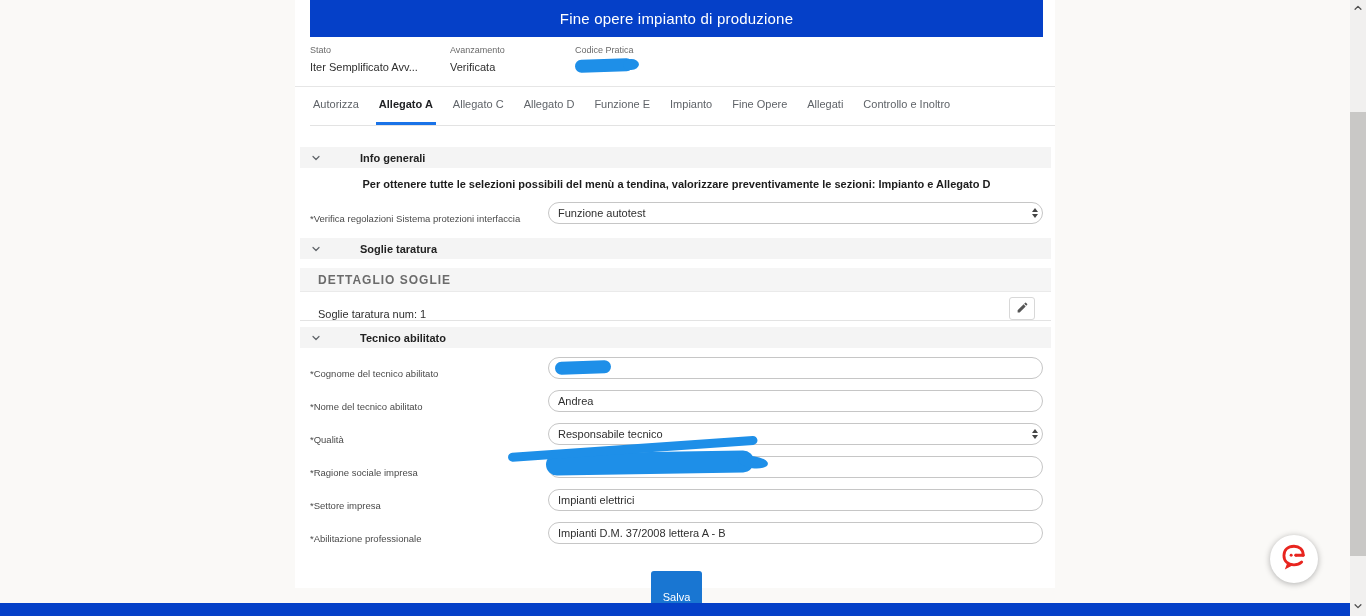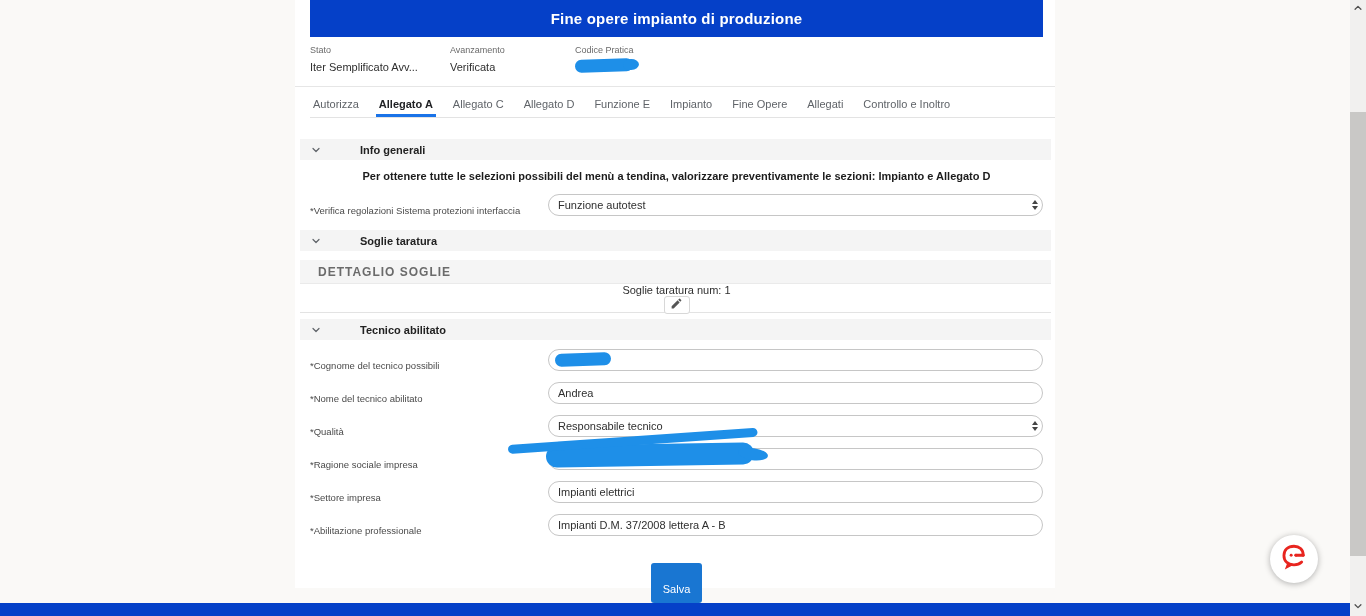--- a/index.html
+++ b/index.html
@@ -19,38 +19,38 @@
   }
   
   .card{
     margin-left:295px;width:760px;height:588px;background:#fff;
     padding:0 12px 0 15px;position:relative;
   }
   .app-header{
     height:37px;background:var(--brand-blue);
     display:flex;align-items:center;justify-content:center;
   }
-  .app-header .title{color:#fff;font-size:15px;font-weight:bold;letter-spacing:.2px;}
+  .app-header .title{color:#fff;font-size:15px;font-weight:normal;letter-spacing:.2px;}
   
   .status-row{display:flex;padding:8px 0 12px 0;}
   .status-col{display:flex;flex-direction:column;}
   .status-col.c1{width:140px;}
   .status-col.c2{width:125px;}
   .status-label{font-size:9px;color:#6a6a6a;}
   .status-value{font-size:11px;color:#2f2f2f;margin-top:6px;line-height:13px;}
   .redact-sm{width:58px;height:13px;background:var(--scribble);border-radius:8px;
     transform:rotate(-2deg);position:relative;margin-top:4px;}
   .redact-sm::after{content:"";position:absolute;right:-6px;top:1px;width:16px;height:11px;
     background:var(--scribble);border-radius:50%;}
   .divider{border-top:1px solid #e6e6e6;margin:0 -12px 0 -15px;}
   
   .tabs{display:flex;gap:14px;padding-top:7px;border-bottom:1px solid #e3e3e3;
     margin:0 -12px 0 0;}
   .tab{font-size:11px;color:#5f6368;padding:4px 3px 7px 3px;cursor:pointer;white-space:nowrap;}
-  .tab.active{color:#202124;font-weight:bold;border-bottom:3px solid var(--accent);padding-bottom:4px;}
+  .tab.active{color:#202124;font-weight:bold;border-bottom:3px solid var(--accent);padding-bottom:12px;}
   
   .section-bar{
     background:#f4f4f4;height:21px;display:flex;align-items:center;
     margin:0 -8px 0 -10px;padding-left:10px;
   }
   .section-bar .chev{display:flex;align-items:center;}
   .section-bar .sec-title{font-size:11px;font-weight:bold;color:#222;margin-left:38px;}
   .mt-info{margin-top:21px;}
   .mt-soglie{margin-top:14px;}
   .mt-tecnico{margin-top:6px;text-align:center;}
@@ -78,21 +78,21 @@
   .redact-big{position:absolute;left:-2px;top:-4px;width:208px;height:22px;
     background:var(--scribble);border-radius:12px;transform:rotate(-1deg);}
   .redact-big::before{content:"";position:absolute;left:-38px;top:-8px;width:250px;height:9px;
     background:var(--scribble);border-radius:8px;transform:rotate(-3deg);}
   .redact-big::after{content:"";position:absolute;right:-14px;top:6px;width:30px;height:12px;
     background:var(--scribble);border-radius:50%;transform:rotate(8deg);}
   
   .panel{margin:9px -8px 0 -10px;border-bottom:1px solid #e3e3e3;}
   .panel-header{background:#f5f5f5;height:24px;display:flex;align-items:center;padding-left:18px;
     font-size:12px;font-weight:bold;letter-spacing:1px;color:#6b6b6b;border-bottom:1px solid #eaeaea;}
-  .panel-row{height:28px;display:flex;align-items:center;padding:0 16px 0 18px;background:#fff;flex-direction:column;}
+  .panel-row{height:28px;display:flex;align-items:flex-end;padding:0 16px 0 18px;background:#fff;}
   .panel-row .row-text{font-size:11px;color:#2f2f2f;flex:1;}
   .icon-btn{width:26px;height:23px;border:1px solid #d8d8d8;border-radius:3px;background:#fff;
     display:flex;align-items:center;justify-content:center;cursor:pointer;padding:0;}
   
   .save-wrap{display:flex;justify-content:center;margin-top:27px;}
   .save-btn{background:var(--btn);color:#fff;border:none;border-radius:3px;
     font-size:11px;padding:20px 12px;height:22px;cursor:pointer;
     font-family:"Liberation Sans","DejaVu Sans",sans-serif;}
   
   .footer-bar{position:absolute;left:0;bottom:0;width:1350px;height:13px;background:var(--brand-blue);}
@@ -195,21 +195,21 @@
   <div class="section-bar mt-tecnico">
     <span class="chev">
       <svg width="12" height="12" viewBox="0 0 24 24">
           <polyline points="6,9 12,15 18,9" fill="none" stroke="#5f6368" stroke-width="2.4" stroke-linecap="round" stroke-linejoin="round"></polyline>
         </svg>
     </span>
     <span class="sec-title">Tecnico abilitato</span>
   </div>
 
   <div class="field-row" style="margin-top:9px;">
-    <span class="f-label">*Cognome del tecnico possibili</span>
+    <span class="f-label">*Cognome del tecnico abilitato</span>
     <div class="f-control">
       <input class="text-input" type="text" value="" style="">
       <span class="redact-input"></span>
     </div>
   </div>
 
   <div class="field-row">
     <span class="f-label">*Nome del tecnico abilitato</span>
     <div class="f-control">
       <input class="text-input" type="text" value="Andrea" style="">

